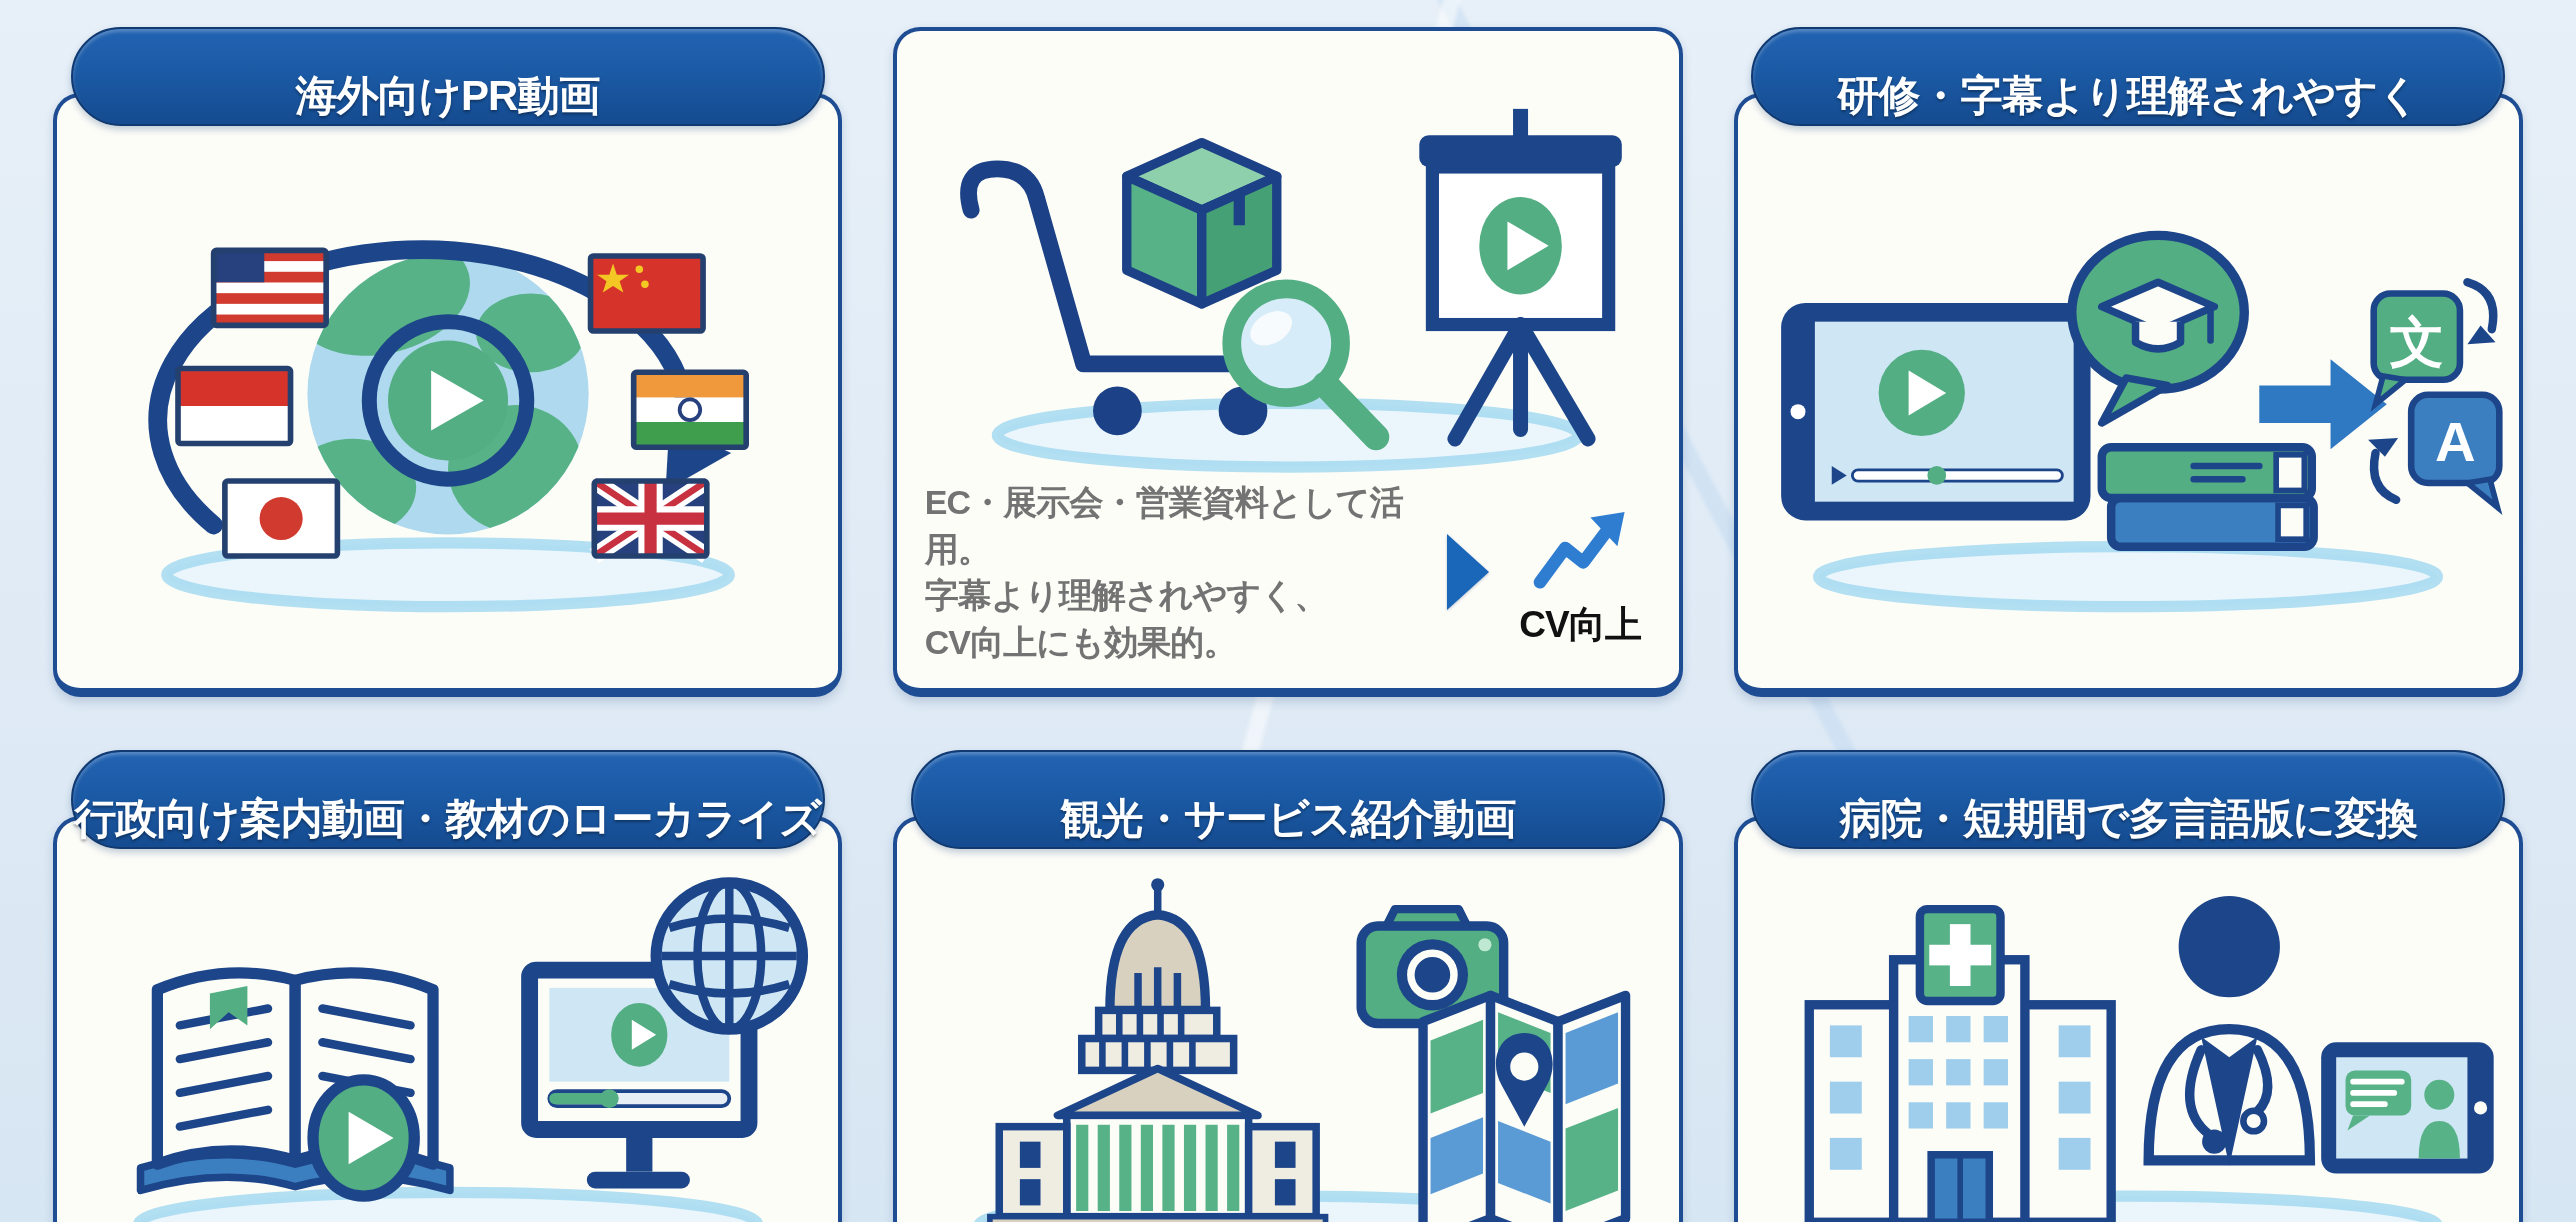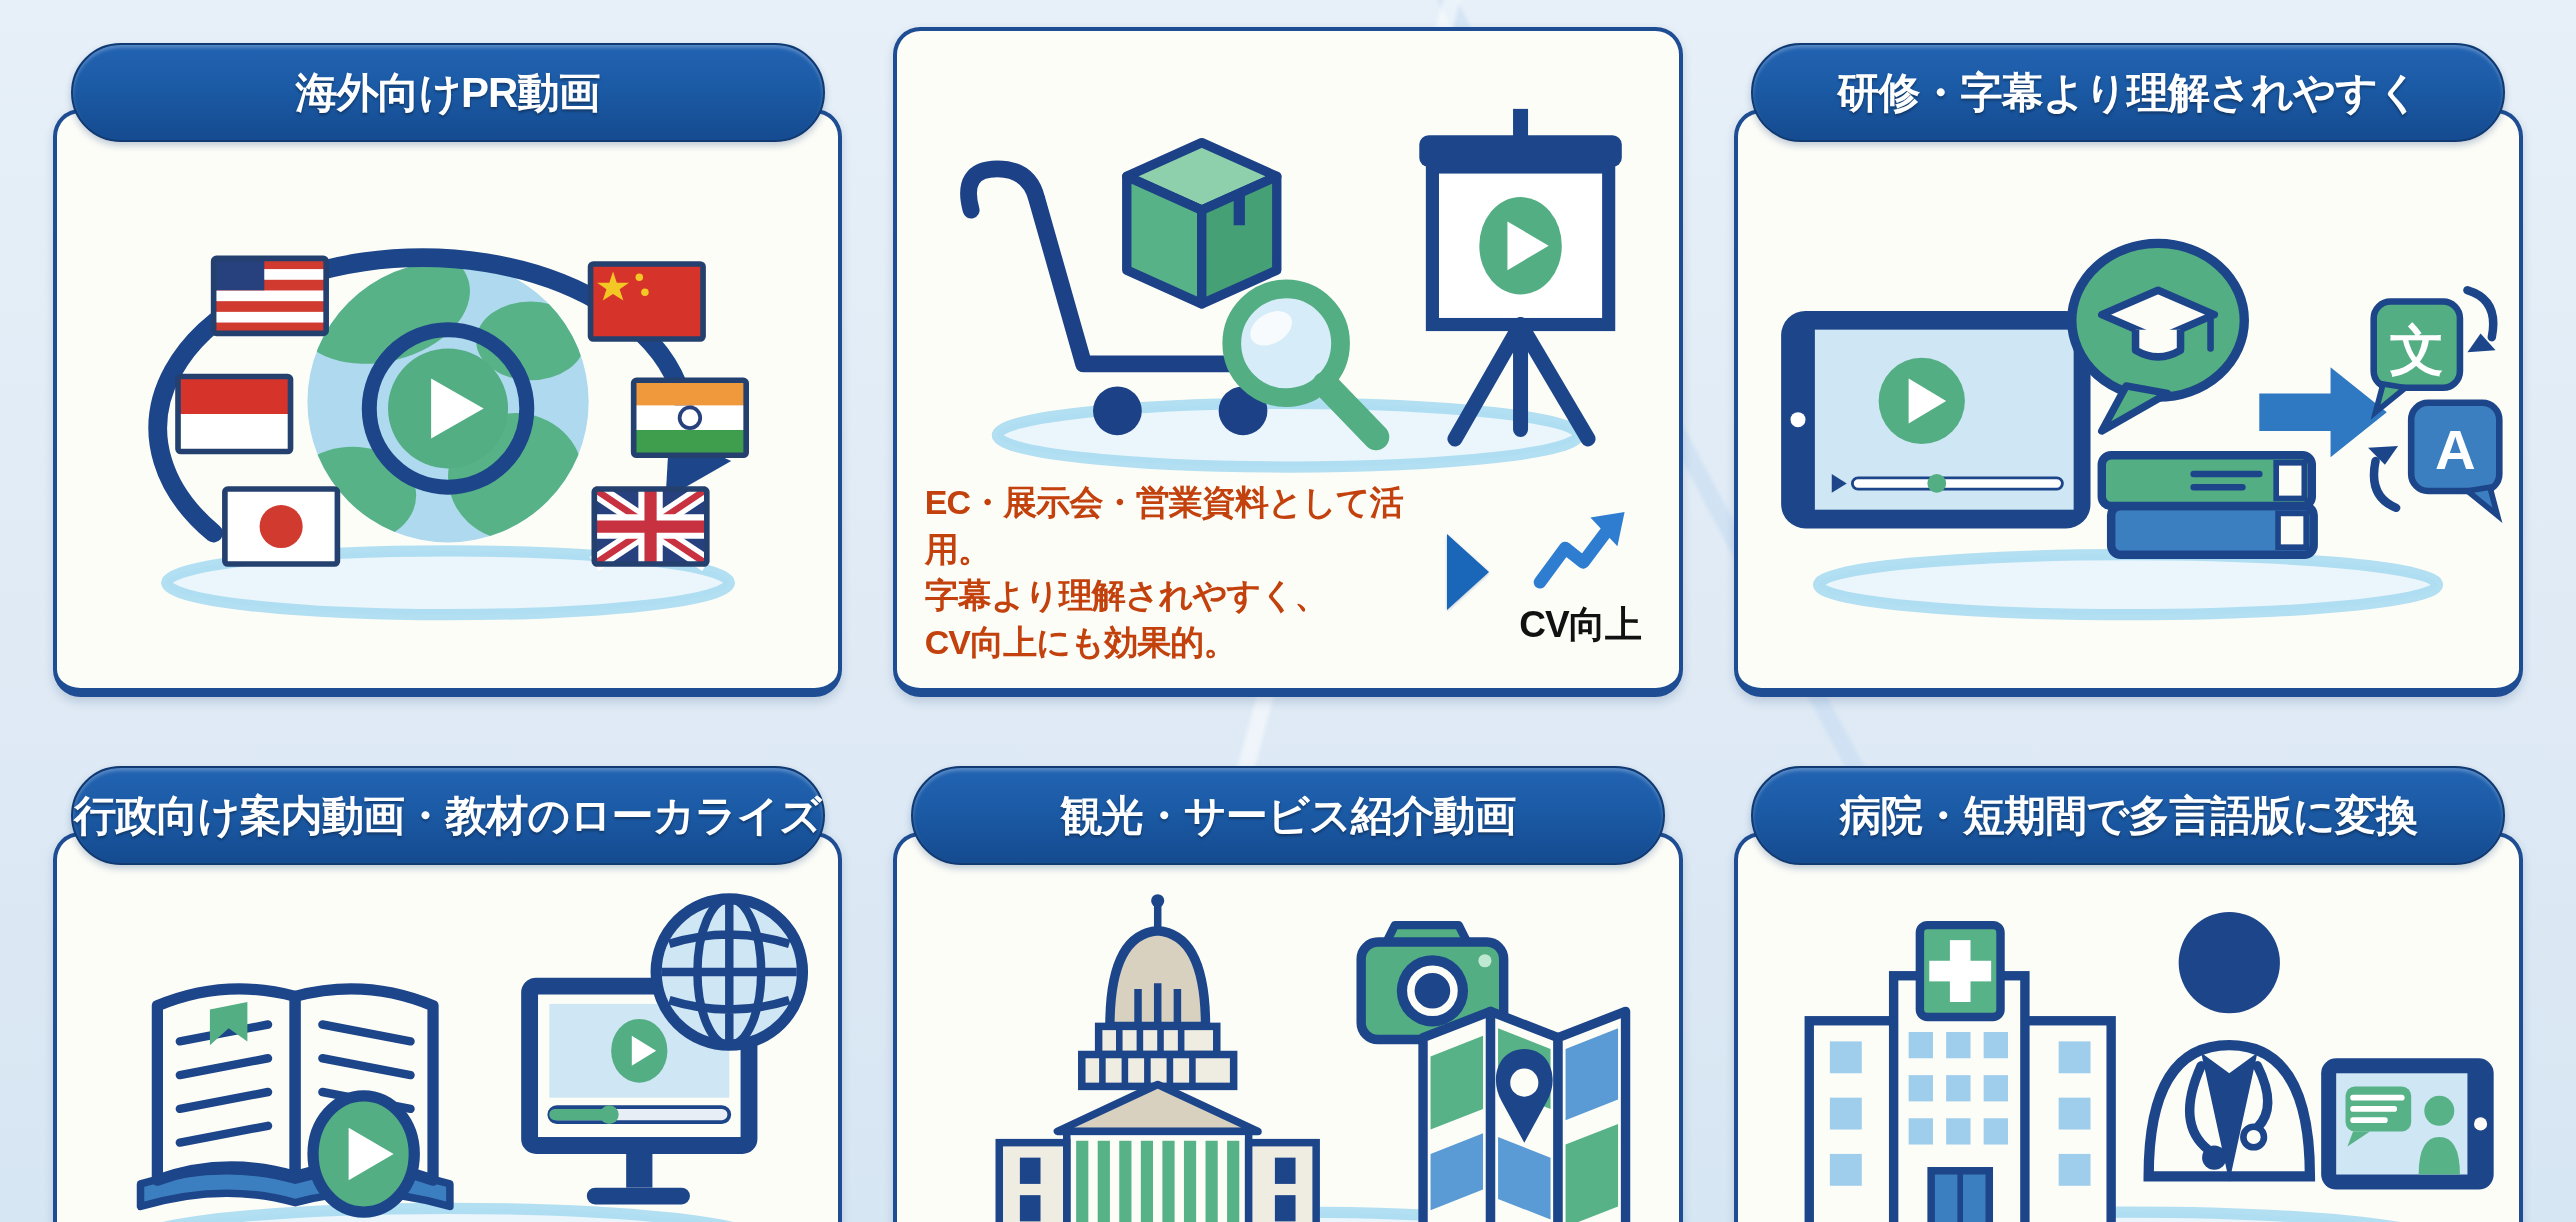--- a/index.html
+++ b/index.html
@@ -12,42 +12,42 @@
     font-family:"Liberation Sans","DejaVu Sans",sans-serif;
   }
   .stage{
     box-sizing:border-box;width:2576px;height:1222px;
     padding:27.4px 53px 25.6px 53px;
     display:grid;grid-template-columns:repeat(3,1fr);grid-template-rows:1fr 1fr;
     column-gap:51px;row-gap:53px;
   }
   .card{display:flex;flex-direction:column;position:relative;}
   .pill{
-    position:relative;z-index:2;height:95px;width:95%;margin:16px auto -33px auto;
+    position:relative;z-index:2;height:95px;width:95%;margin:0 auto -33px auto;
     background:linear-gradient(180deg,#2263b2 0%,#1b5aa5 45%,#154b90 100%);
     border:2.7px solid #113a72;border-radius:53px;
-    display:flex;align-items:center;justify-content:center;
+    display:flex;align-items:flex-end;justify-content:center;
     box-shadow:0 3.7px 7.3px rgba(17,58,114,.25), inset 0 2.7px 3.7px rgba(255,255,255,.25);
   }
   .pill span{
     color:#ffffff;font-size:42px;font-weight:800;letter-spacing:-0.9px;
     text-shadow:0 1.8px 2.7px rgba(0,0,0,.35);white-space:nowrap;
   }
   .body{
     position:relative;z-index:1;flex:1;
     background:#fdfdf8;
     border:4.6px solid #1e4d94;border-bottom-width:9.1px;border-radius:27.4px;
     box-shadow:0 4.6px 9.1px rgba(25,60,110,.18);
     display:flex;flex-direction:column;overflow:hidden;
   }
   .illus{flex:1;display:flex;align-items:center;justify-content:center;padding-top:31px;}
   .illus svg{width:96%;height:100%;}
   .caption{display:flex;align-items:center;gap:12.8px;padding:3.7px 20px 22px 27.4px;}
   .desc{
-    flex:1;margin:0;color:#c2410c;font-size:34px;line-height:1.38;font-weight:800;
+    flex:1;margin:0;color:#737373;font-size:34px;line-height:1.38;font-weight:800;
     letter-spacing:-0.9px;white-space:pre-line;
   }
   .tri{
     width:0;height:0;flex:0 0 auto;
     border-top:38px solid transparent;border-bottom:38px solid transparent;
     border-left:42px solid #1a66b8;filter:drop-shadow(0 1.8px 1.8px rgba(20,60,120,.3));
   }
   .badge{flex:0 0 157px;display:flex;flex-direction:column;align-items:center;justify-content:center;}
   .badge-icon{height:102px;display:flex;align-items:flex-end;justify-content:center;}
   .badge-icon svg{height:99px;width:auto;}

